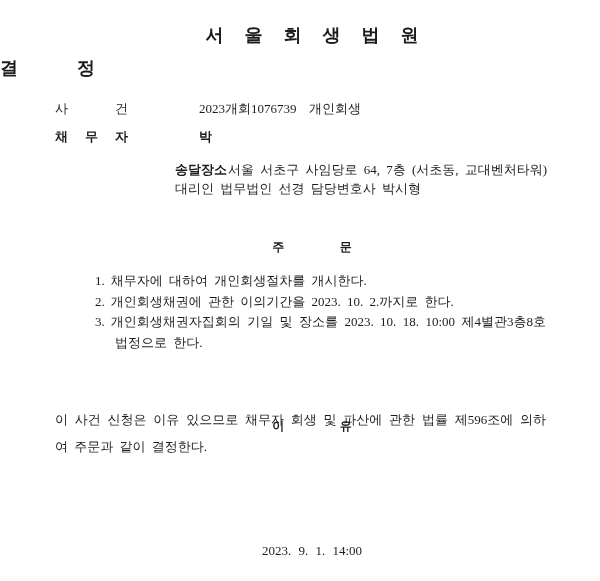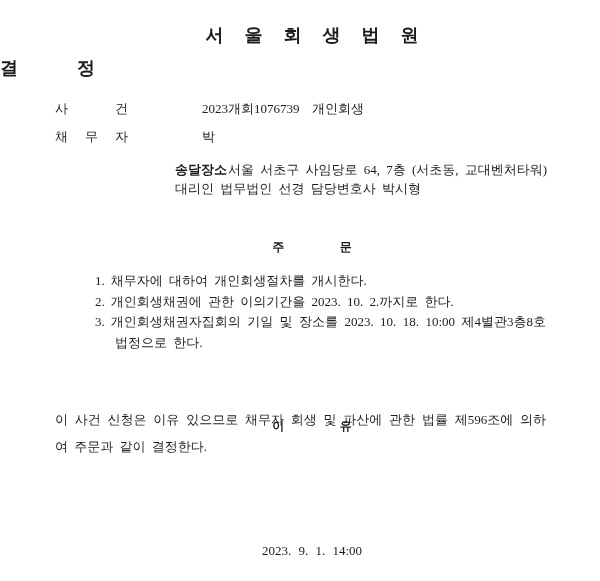--- a/index.html
+++ b/index.html
@@ -56,33 +56,34 @@
   }
   .order-heading { top: 239px; }
   .reason-heading { top: 370px; margin-top: 48px; }
 
   
   .meta-row {
     position: absolute;
     left: 55px;
     display: flex;
     align-items: baseline;
+    gap: 24px;
   }
   .meta-row-case   { top: 100px; }
-  .meta-row-debtor { top: 128px; }
+  .meta-row-debtor { top: 128px; font-weight: bold; }
   .meta-label {
     display: inline-block;
     width: 73px;
     text-align: justify;
     text-align-last: justify;
     -moz-text-align-last: justify;
     white-space: normal;
   }
   .meta-value {
-    margin-left: 74px;
+    margin-left: 47px;
     white-space: pre-wrap;
     word-spacing: 3px;
   }
 
   
   .address-block {
     position: absolute;
     left: 175px;
     top: 160px;
     width: 380px;

